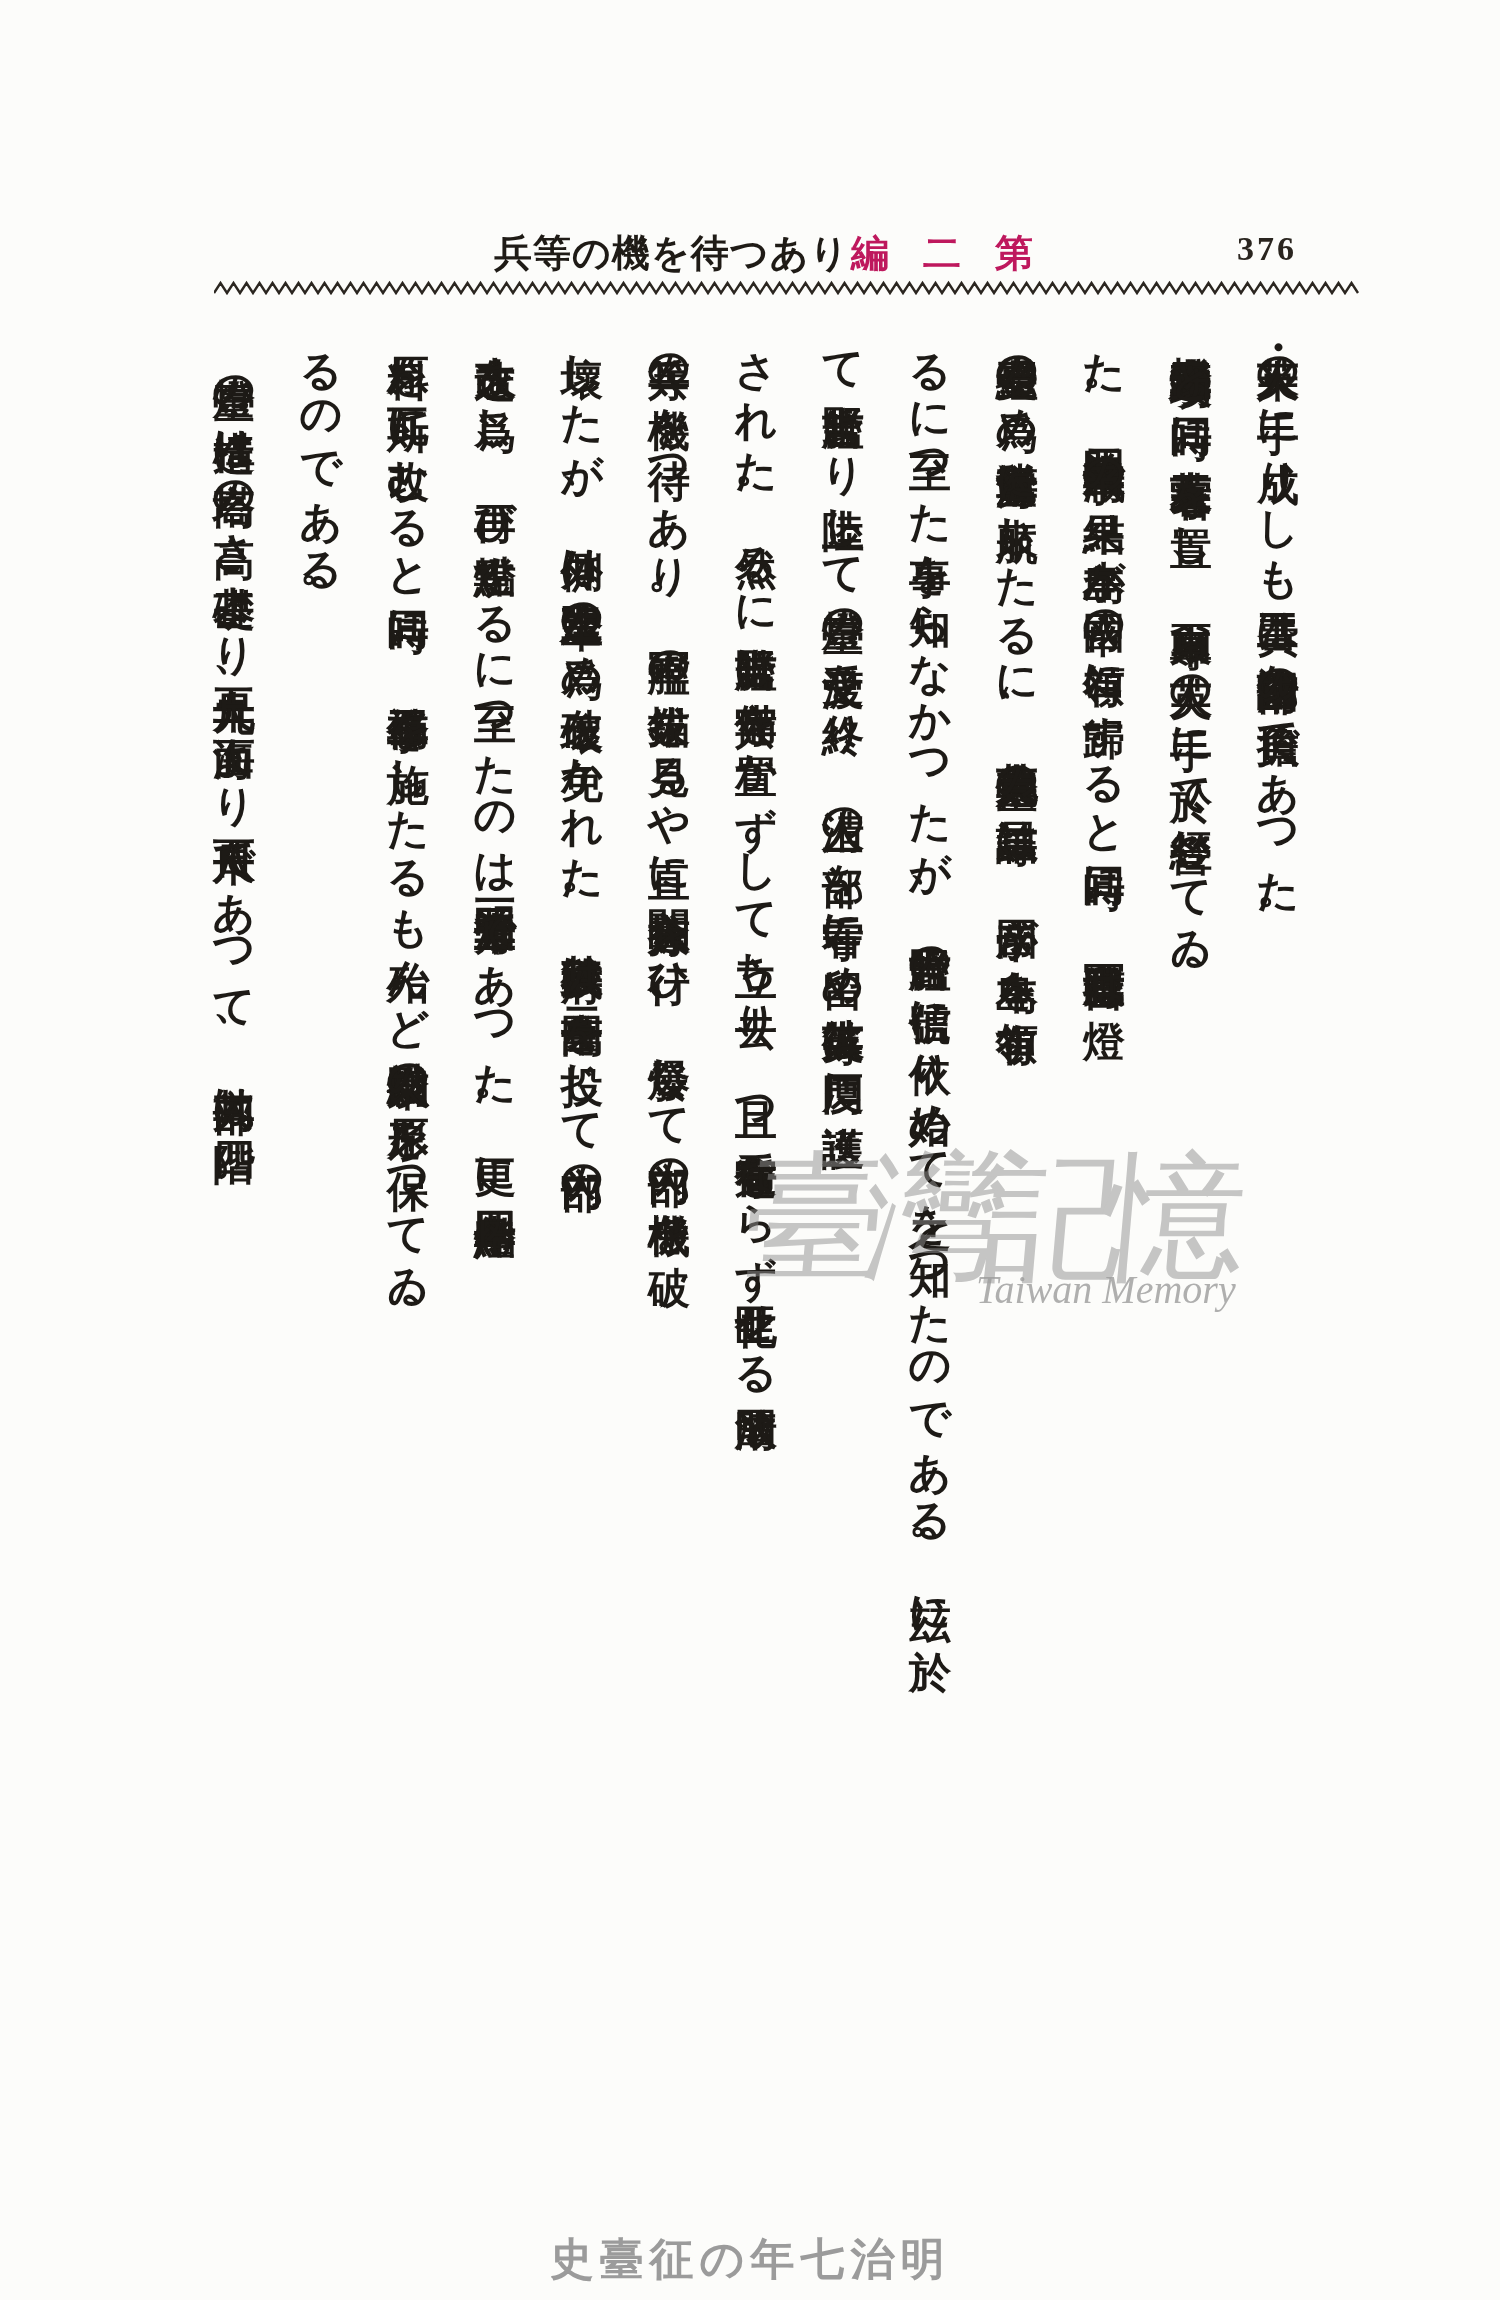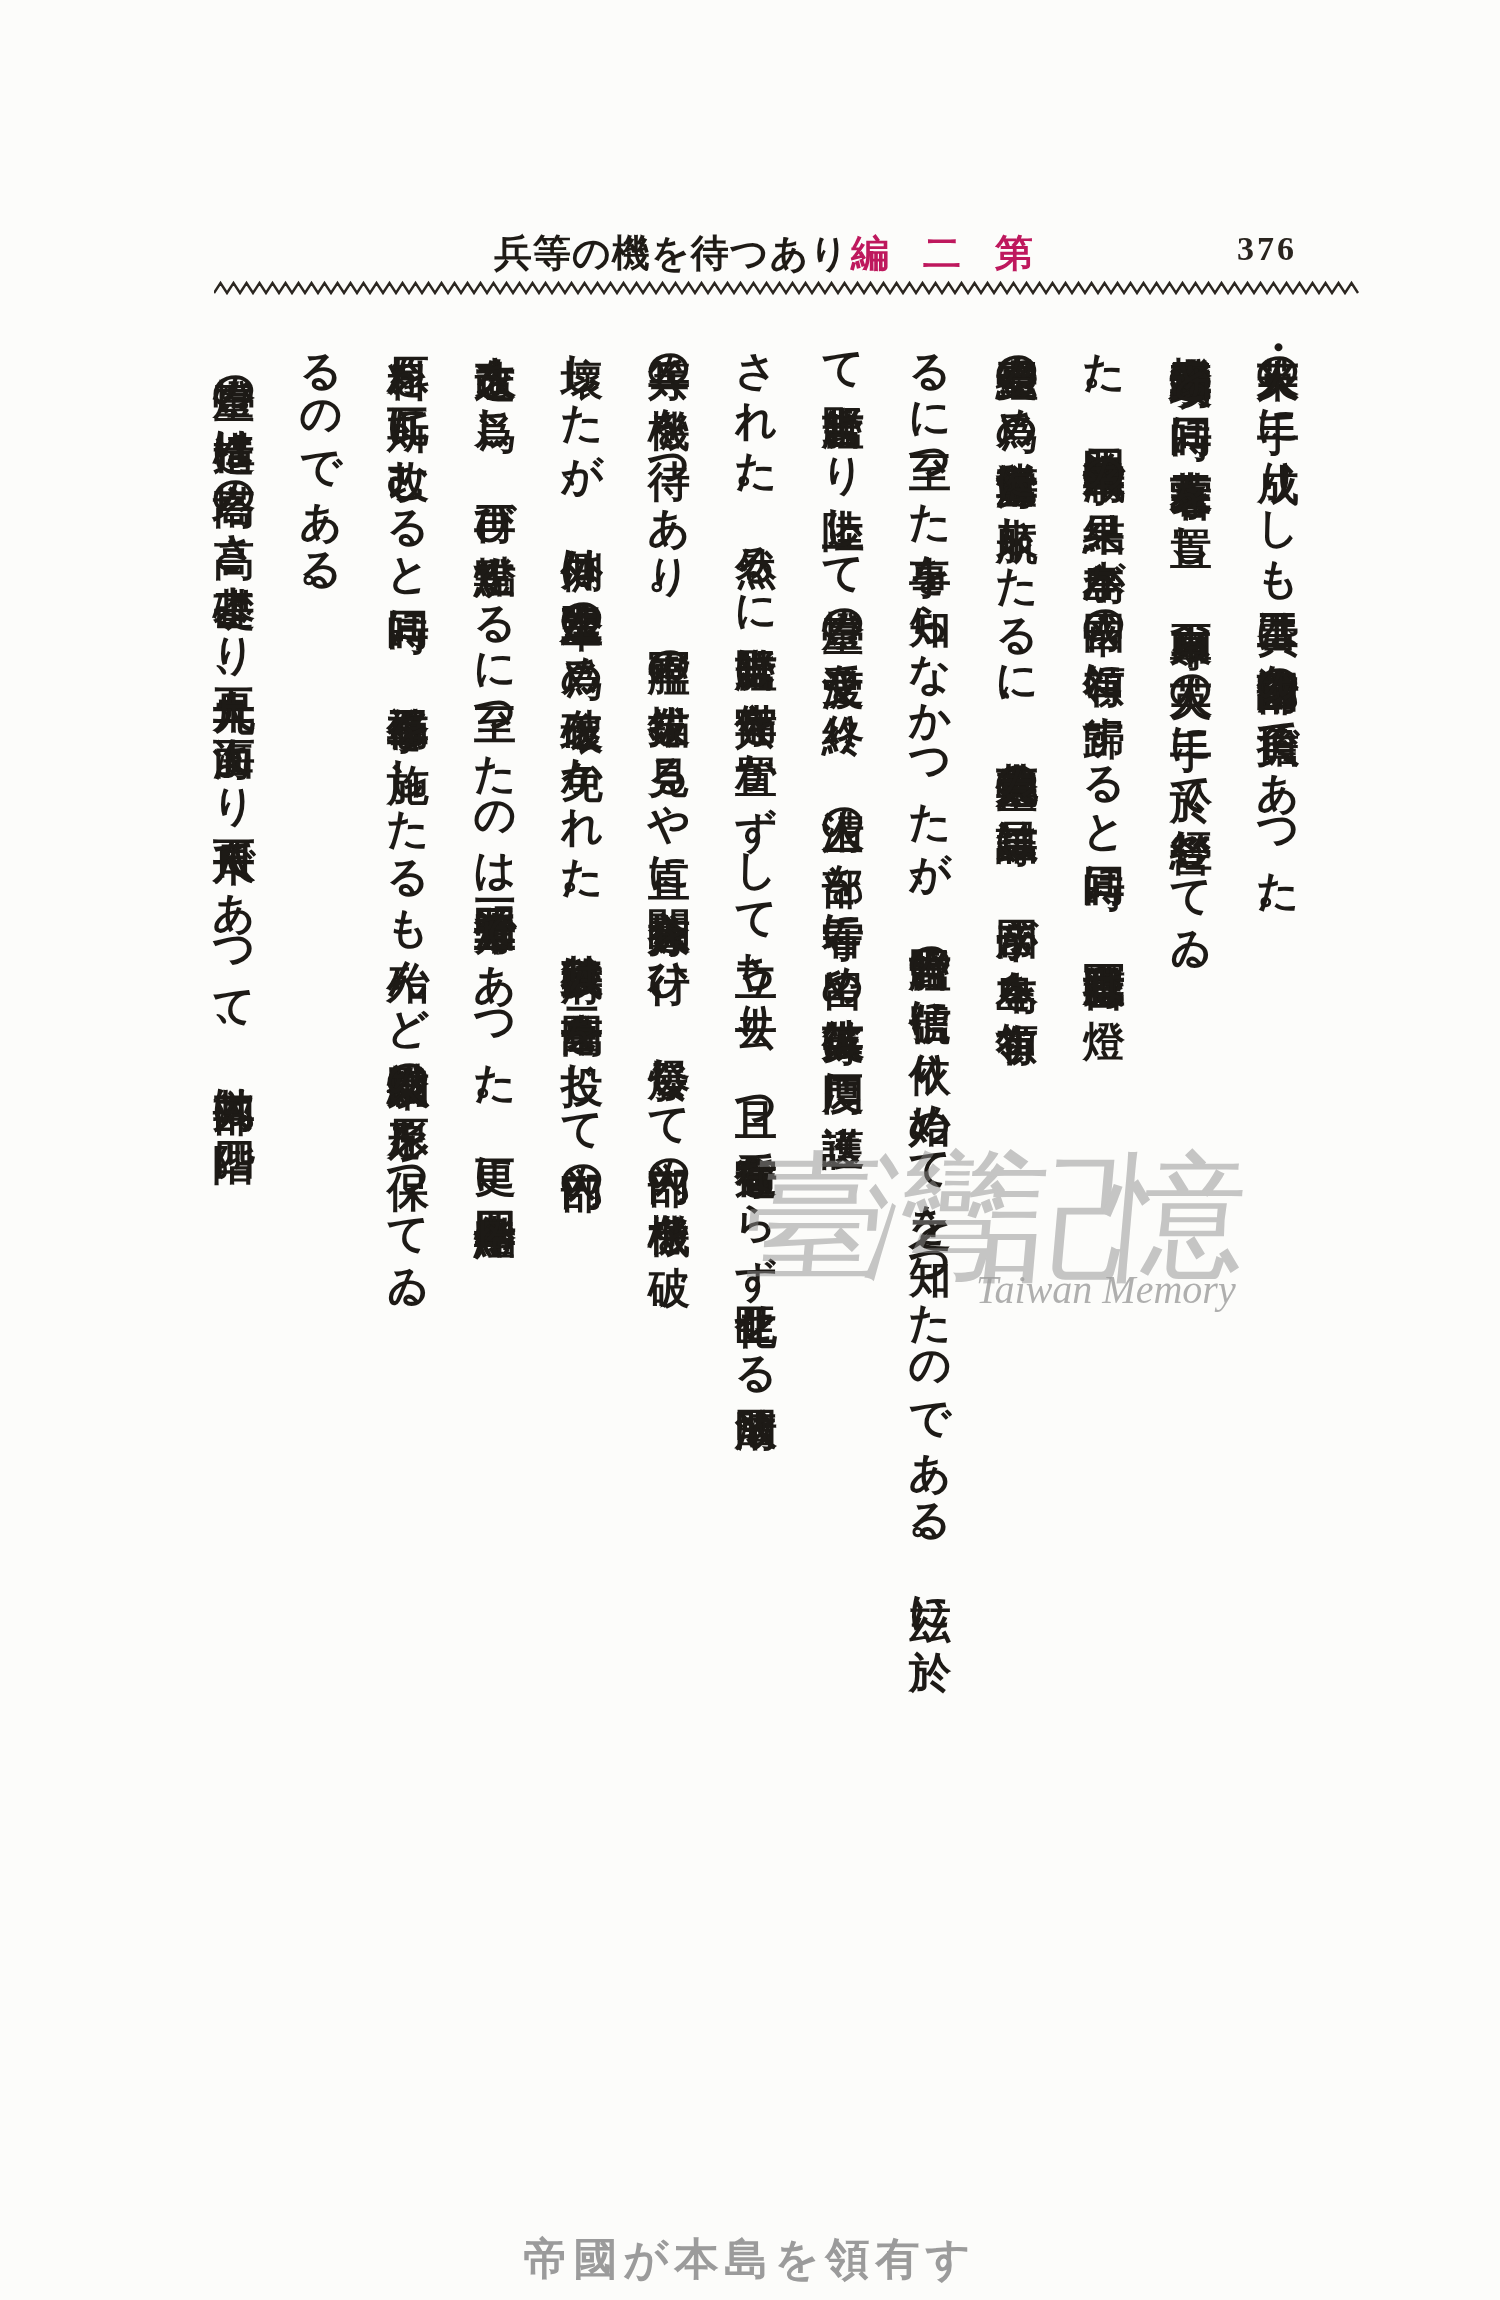--- a/index.html
+++ b/index.html
@@ -78,15 +78,15 @@
     <div class="t-col">壞したが、外側は建造堅牢の爲め破壞を免かれた。其後我政府は二十萬圓を投じて內部の</div>
     <div class="t-col">大改造を爲し、再び點燈するに至つたのは明治三十一年五月であつた。更に同四十年點燈</div>
     <div class="t-col">原料を瓦斯に改むると同時に、補修工事を施したるも殆んど初點燈以來の原形を保つてゐ</div>
     <div class="t-col">るのである。</div>
     <div class="t-col indent">燈臺の構造は高塔の高さ基礎より五十九尺、海面より百八十尺であつて、其內部は四階</div>
   </div>
 
   <div class="wm-cjk">臺灣記憶</div>
   <div class="wm-latin">Taiwan Memory</div>
 
-  <div class="footer">帝國が本島を領有す</div>
+  <div class="footer">史臺征の年七治明</div>
 
 </div>
 
 </body></html>

